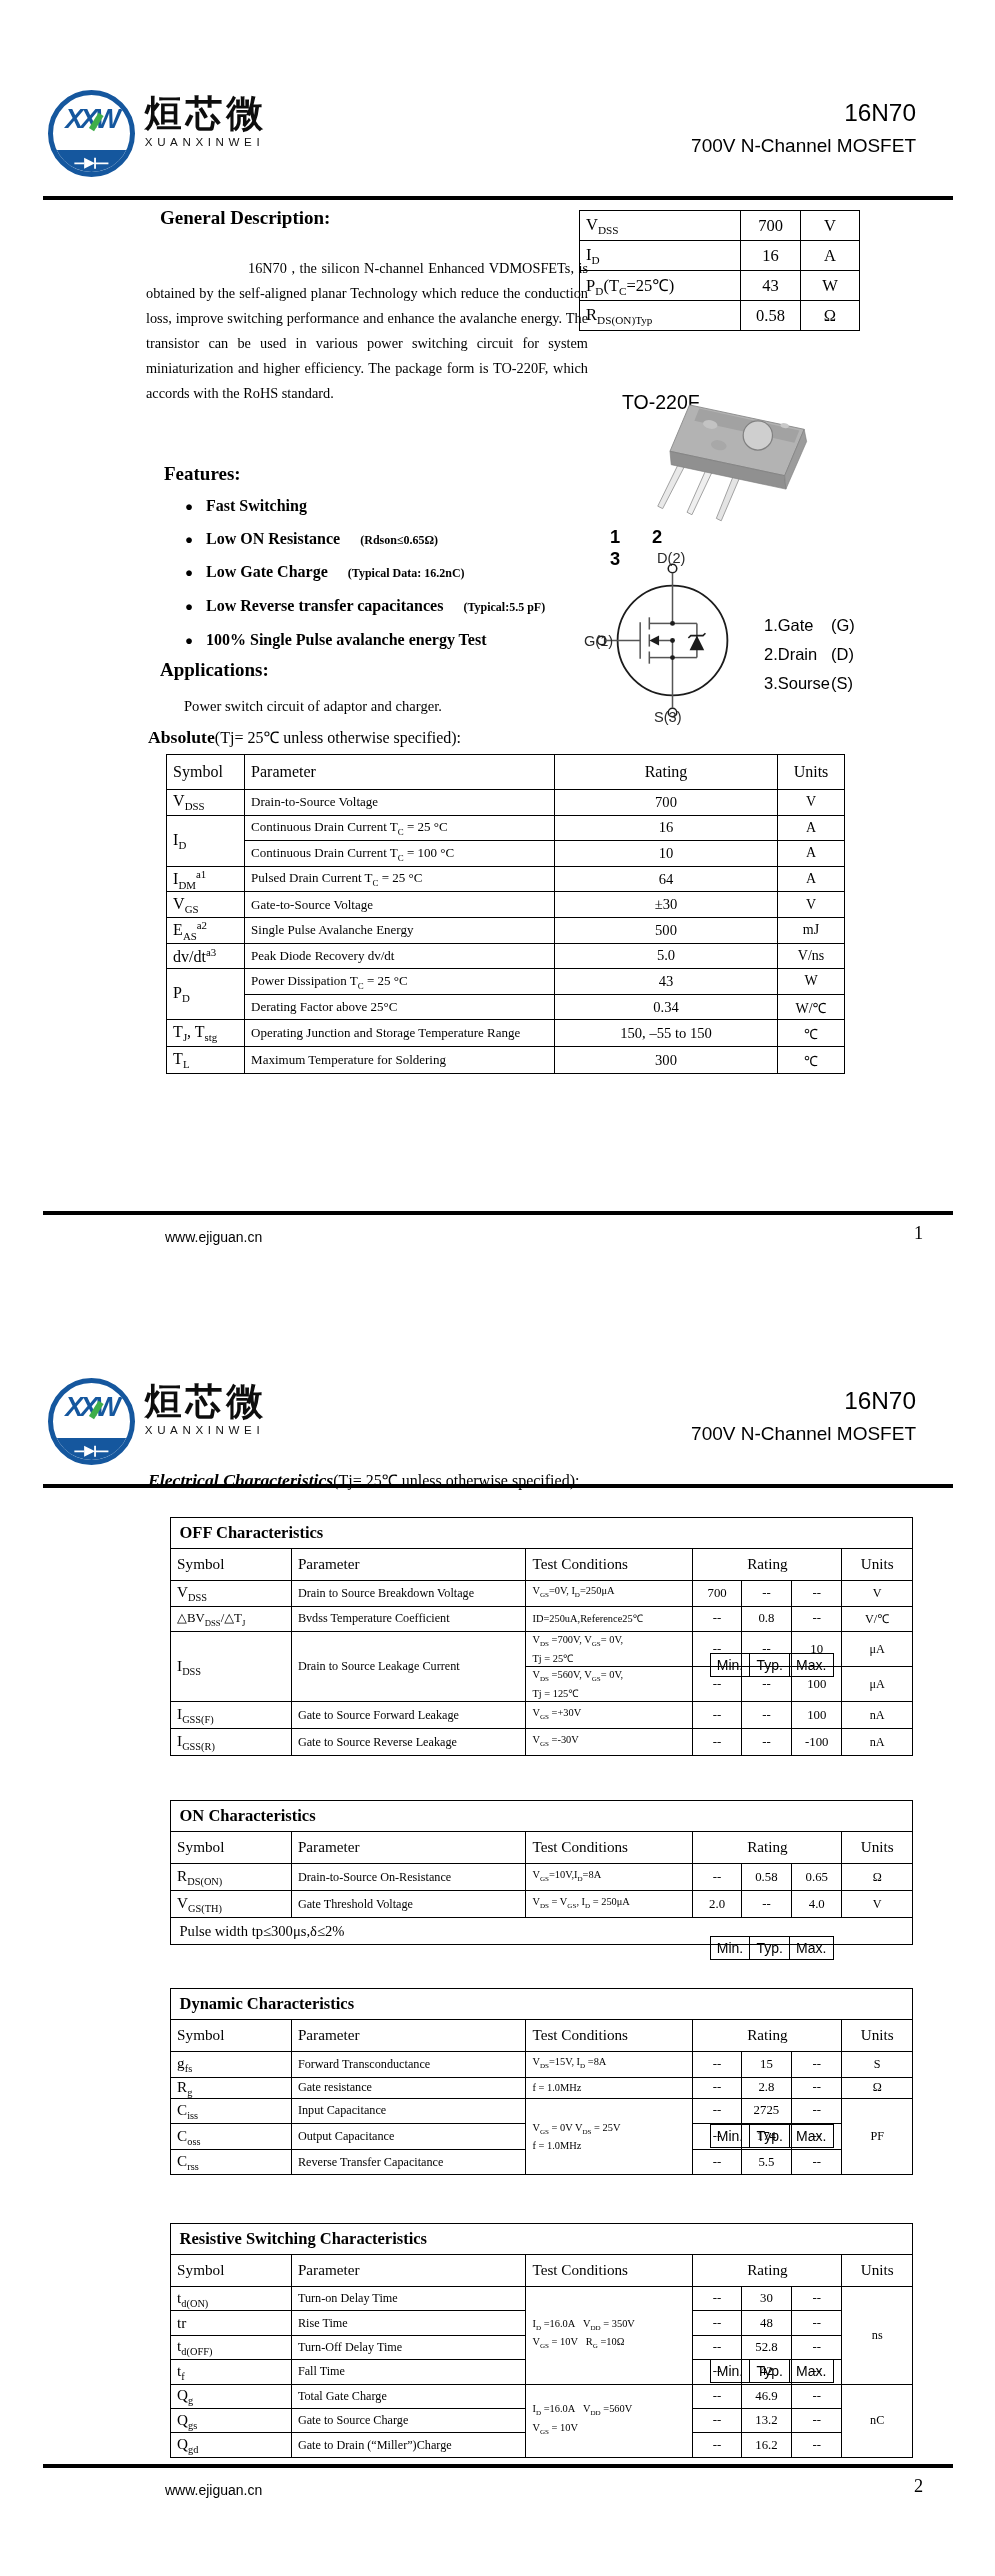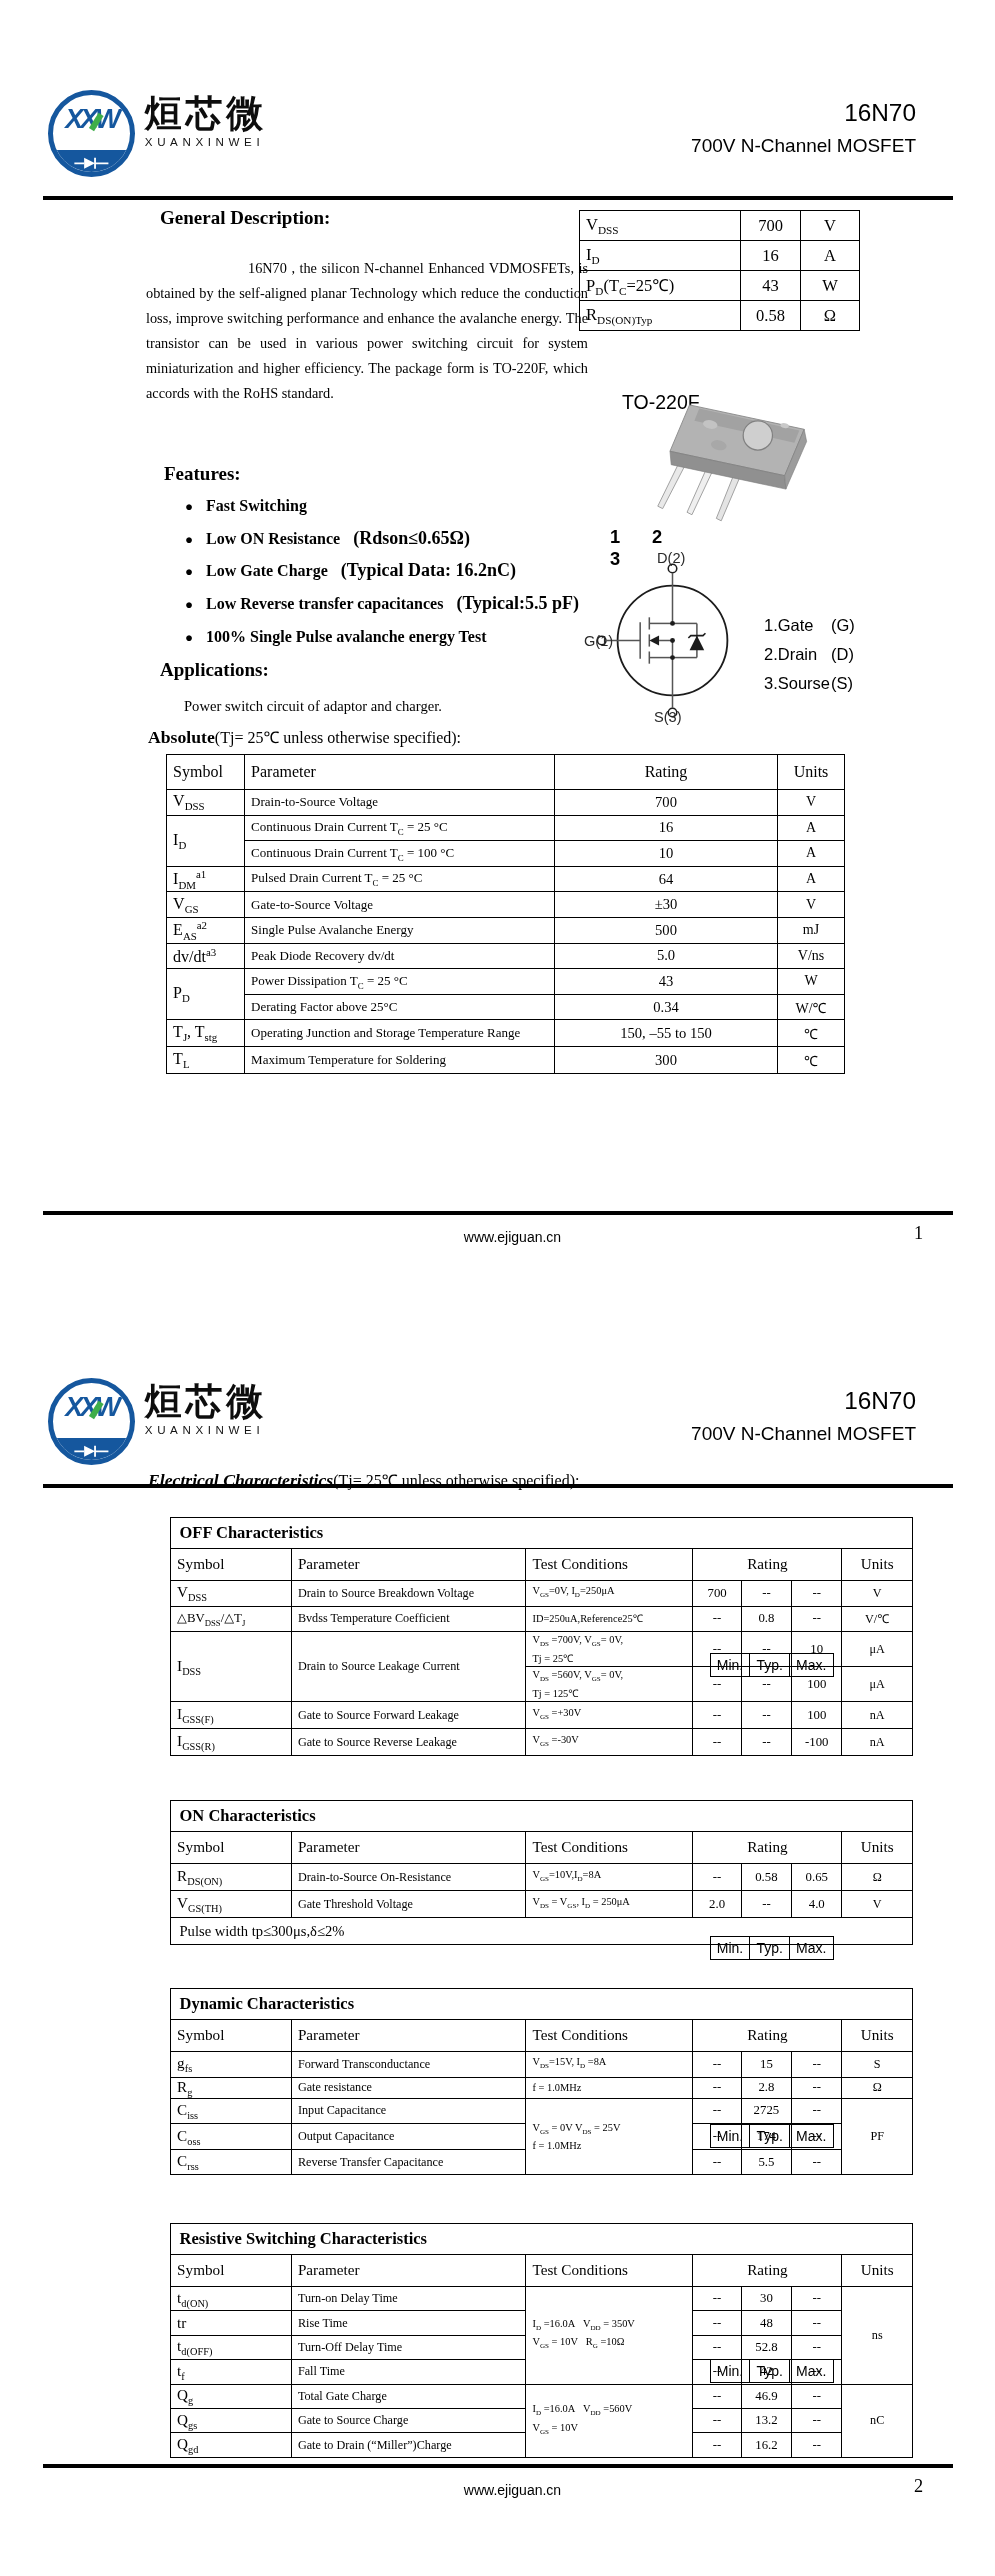--- a/index.html
+++ b/index.html
@@ -33,21 +33,21 @@
 
   
   .h1{position:absolute;font-weight:bold;font-size:19px;margin-left:12px;}
   .gd-title{left:148px;top:207px;}
   .gd-par{position:absolute;left:146px;top:242px;width:442px;font-size:14.3px;line-height:25px;
           text-align:justify;text-indent:102px;}
   .ft-title{left:152px;top:463px;}
   .features{position:absolute;left:185px;top:495px;list-style:none;margin:0;padding:0;}
   .features li{margin:0 0 10.4px 0;font-weight:bold;font-size:16px;line-height:21.3px;}
   .features .blt{display:inline-block;width:21px;font-size:13.4px;}
-  .features .note{font-size:18px;margin-left:13px;}
+  .features .note{font-size:12px;margin-left:20px;}
   .ap-title{left:148px;top:659px;}
   .ap-par{position:absolute;left:184px;top:698px;font-size:14.6px;}
   .abs-title{position:absolute;left:148px;top:726px;font-size:16px;}
   .abs-title b{font-size:17.7px;}
 
   
   table.t{border-collapse:collapse;border:1.8px solid #000;table-layout:fixed;padding-left:12px;}
   table.t th,table.t td{border:1.2px solid #000;padding:0 6.1px;font-weight:normal;
                         overflow:hidden;}
   .c{text-align:center;padding:0 1.2px !important;}
@@ -76,21 +76,21 @@
   .abs-table th{font-size:16px;}
   .abs-table .sym{font-size:16px;}
   .abs-table .par{font-size:13px;}
   .abs-table .num{font-size:14.6px;text-align:center;}
   .abs-table .un{font-size:14px;text-align:center;}
   .abs-table tr.hdr>th{border-bottom:1.8px solid #000;}
   .left{text-align:left;}
 
   
   .footrule{height:4.3px;}
-  .site{position:absolute;left:165px;width:695px;text-align:center;
+  .site{position:absolute;left:165px;width:695px;text-align:left;
         font-family:"Liberation Sans",sans-serif;font-size:14px;}
   .pageno{position:absolute;left:914px;font-size:18.3px;}
 
   
   .ec-title{position:absolute;left:148px;top:181px;font-size:16px;}
   .ec-title b{font-size:17.7px;font-style:italic;}
   .ec{position:absolute;left:170px;width:743px;margin-top:34px;}
   .ec td,.ec th{padding:0 4.9px;}
   .ec .sec-td{font-weight:bold;font-size:16.5px;padding-left:8.5px;}
   .ec th{font-size:15.2px;}

